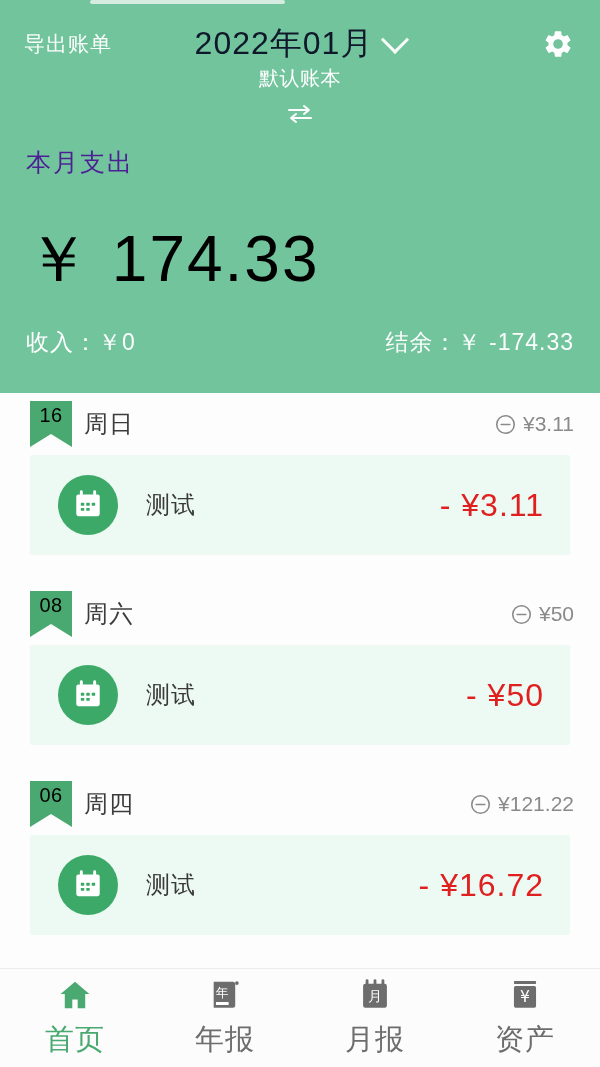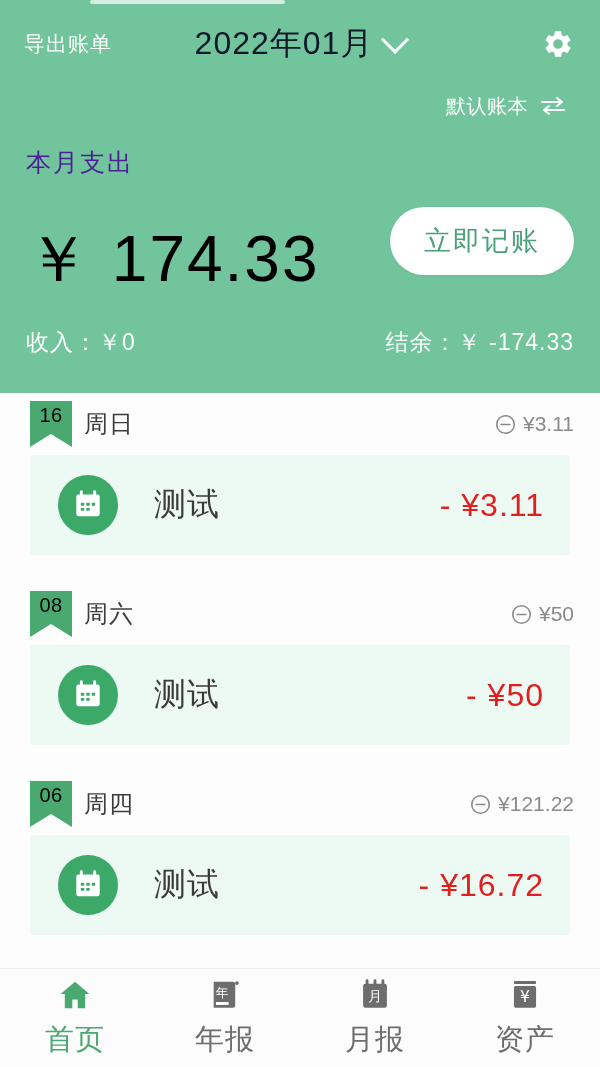--- a/index.html
+++ b/index.html
@@ -86,20 +86,21 @@
     height: 32px;
   }
 
   .ledger-row {
     display: flex;
     justify-content: flex-end;
     align-items: center;
     padding: 0 34px;
     gap: 12px;
     height: 36px;
+    flex-direction: column;
   }
   .ledger-name {
     color: #ffffff;
     font-size: 20px;
     letter-spacing: 0.5px;
   }
   .swap-icon { width: 26px; height: 20px; }
 
   .expense-label {
     color: #4c1d95;
@@ -210,23 +211,23 @@
     width: 60px;
     height: 60px;
     border-radius: 50%;
     background: #3da968;
     display: flex;
     align-items: center;
     justify-content: center;
     flex: 0 0 auto;
   }
   .txn-name {
-    font-size: 32px;
+    font-size: 24px;
     color: #3a3a3a;
-    margin-left: 36px;
+    margin-left: 28px;
     letter-spacing: 1px;
   }
   .txn-amount {
     margin-left: auto;
     color: #e01f1f;
     font-size: 32px;
     letter-spacing: 1px;
     white-space: nowrap;
   }
   .grp-space { height: 28px; }
@@ -297,21 +298,20 @@
           <path d="M2 6h20M17 2l5 4-5 4" stroke-linecap="round" stroke-linejoin="round"></path>
           <path d="M24 14H4M9 10l-5 4 5 4" stroke-linecap="round" stroke-linejoin="round"></path>
         </svg>
       </span>
     </div>
 
     <div class="expense-label">本月支出</div>
 
     <div class="amount-row">
       <div class="big-amount">￥ 174.33</div>
-      <button class="record-btn">立即记账</button>
     </div>
 
     <div class="sub-row">
       <span class="sub-text">收入：￥0</span>
       <span class="sub-text">结余：￥ -174.33</span>
     </div>
   </div>
 
   <div class="list">
 

